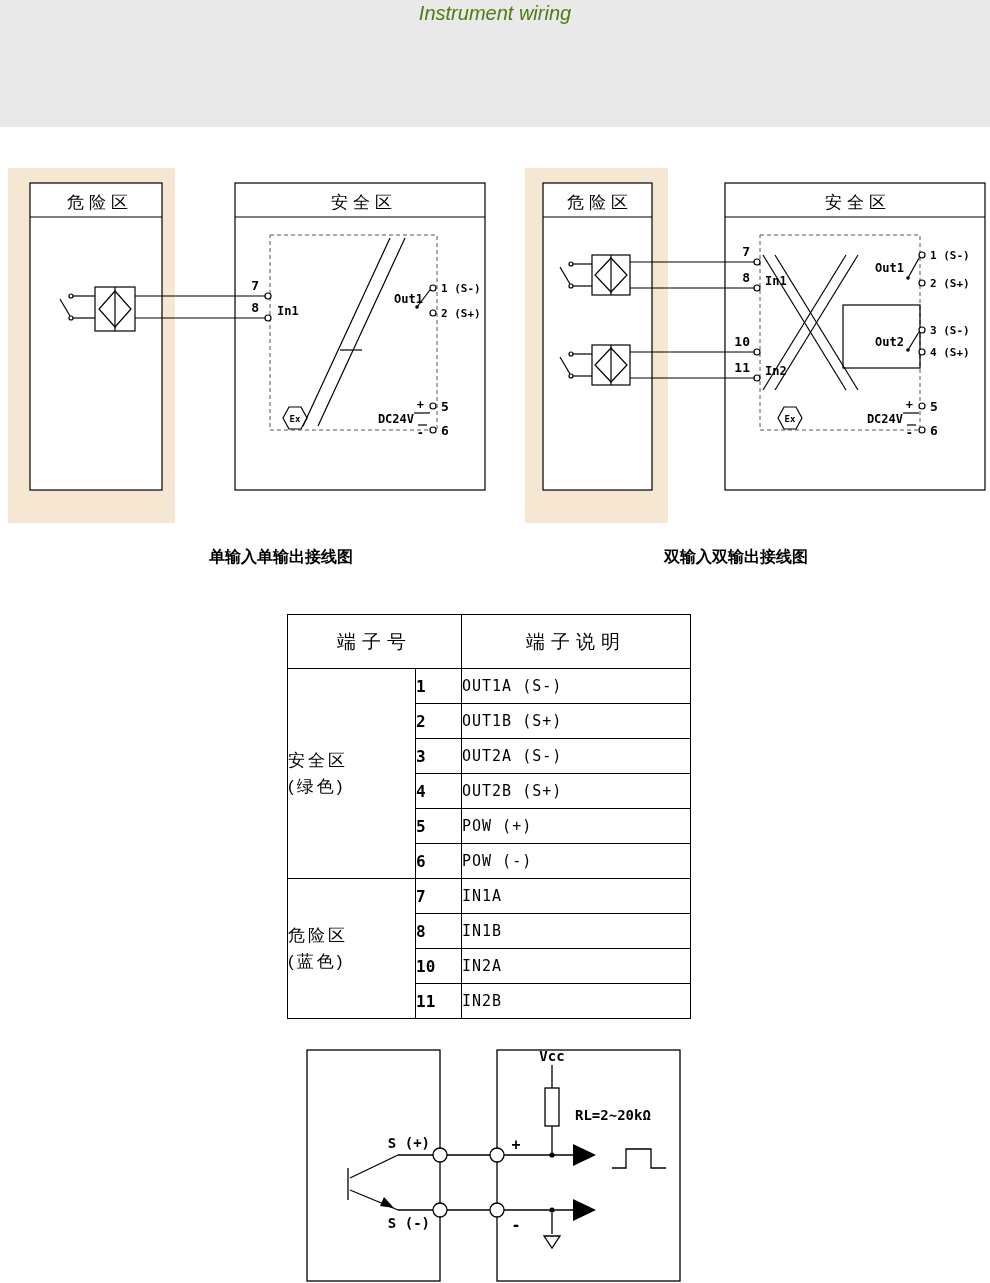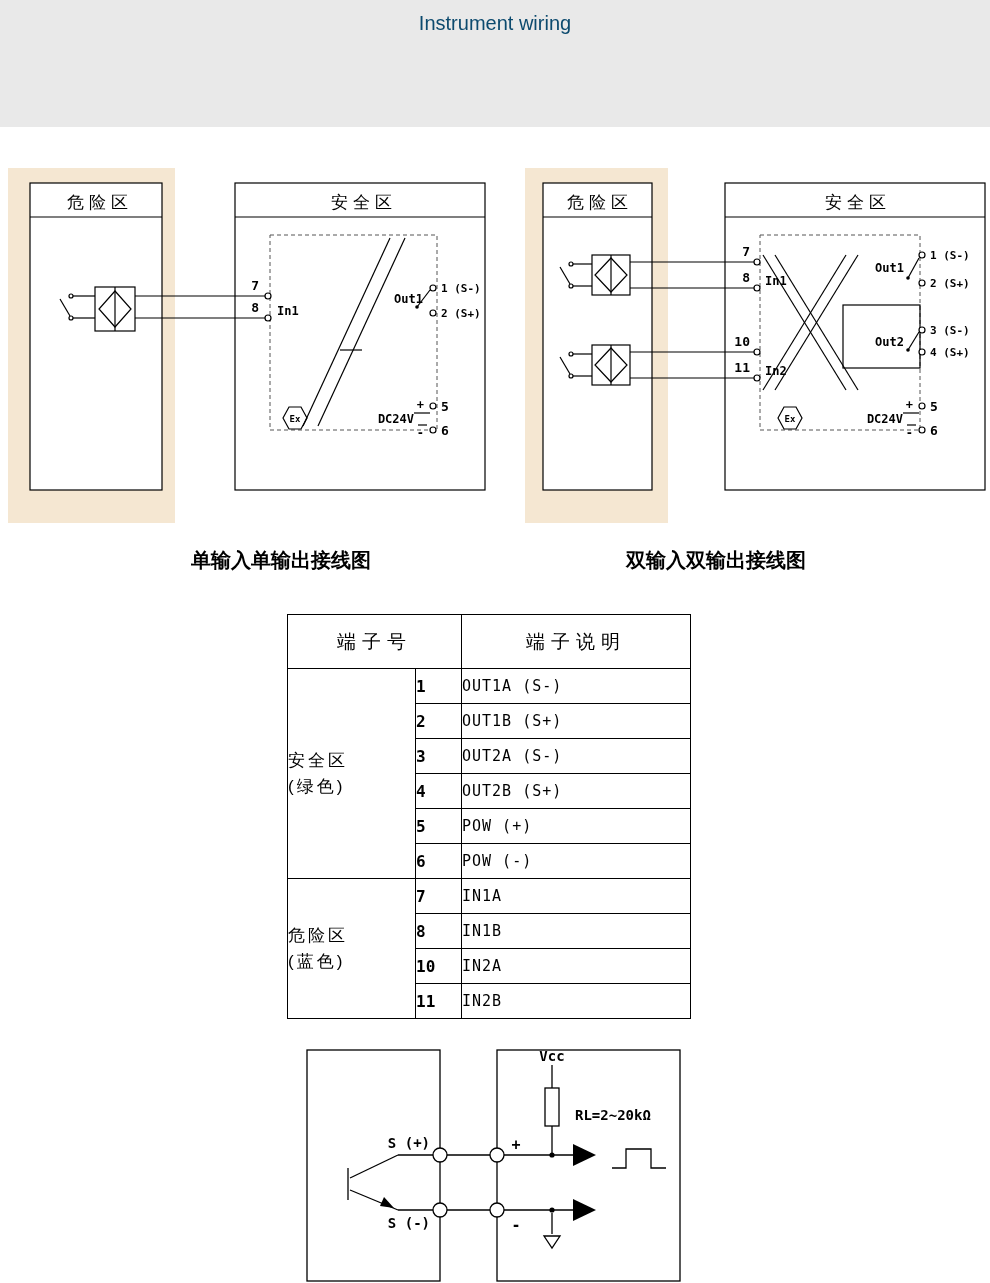--- a/index.html
+++ b/index.html
@@ -9,28 +9,28 @@
     font-family:"Liberation Sans", sans-serif; overflow:hidden;
   }
   .header-band {
     position:absolute; left:0; top:0; width:990px; height:127px;
     background:#e9e9e9; text-align:center;
   }
   .page-title {
     padding-top:16px; font-size:46px; font-weight:bold; color:#000;
     letter-spacing:6px; line-height:1.1;
   }
-  .page-subtitle { font-size:20px; color:#0c4a6e; margin-top:12px; }
+  .page-subtitle { font-size:20px; color:#4d7c0f; margin-top:2px;font-style:italic; }
 
   .caption {
     position:absolute; top:547px; width:300px; text-align:center;
-    font-size:20px; font-weight:bold; color:#000;
+    font-size:16px; font-weight:bold; color:#000;
   }
   .caption-left { left:131px; }
-  .caption-right { left:566px; }
+  .caption-right { left:586px; }
 
   svg.diag { position:absolute; }
   svg text { font-family:"DejaVu Sans Mono", monospace; font-weight:bold; fill:#000; }
   svg text.cjk { font-family:"Liberation Sans", sans-serif; font-weight:normal; letter-spacing:5px; font-size:17px; }
 
   table.term-table {
     position:absolute; left:287px; top:614px;
     border-collapse:collapse; table-layout:fixed; background:#fff;
   }
   .term-table th, .term-table td {

